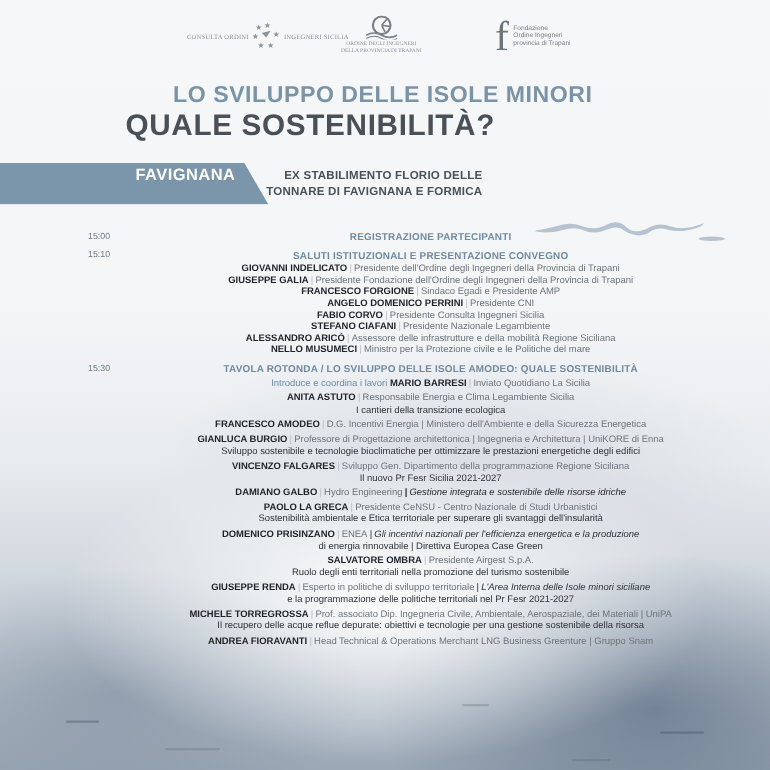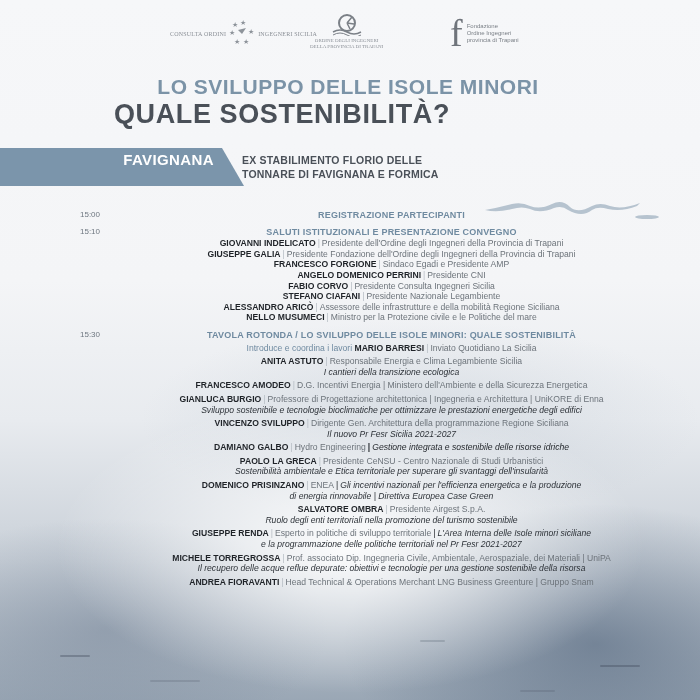--- a/index.html
+++ b/index.html
@@ -30,36 +30,36 @@
 
   
   .title1 { position:absolute; top:75px; left:0; width:696px; text-align:center; font-weight:bold; font-size:21px; color:#7b93a7; letter-spacing:0.5px; }
   .title2 { position:absolute; top:99px; left:0; width:564px; text-align:center; font-weight:bold; font-size:27px; color:#4a5058; letter-spacing:0.6px; }
 
   
   .banner { position:absolute; top:148px; left:0; width:244px; height:38px; background:#7b95ab;
             clip-path: polygon(0 0, 222px 0, 244px 38px, 0 38px); padding-left: 44px; }
   .banner .city { position:absolute; right:30px; top:3px; color:#fff; font-weight:bold; font-size:15px; letter-spacing:0.4px; }
   .banner .date { position:absolute; right:17px; top:20px; color:#000000; font-weight:bold; font-size:14px; letter-spacing:0.1px;margin-top:32px; }
-  .venue { position:absolute; top:153px; left:242px; font-weight:bold; font-size:10.5px; color:#4a5058; line-height:14px; letter-spacing:0.2px; }
+  .venue { position:absolute; top:153px; left:242px; font-weight:bold; font-size:10.5px; color:#4a5058; line-height:14px; letter-spacing:0.2px;text-align:right; }
 
   .wave { position:absolute; top:190px; left:482px; }
 
   
   .program { position:absolute; top:210px; left:80px; width:600px; font-size:8.6px; line-height:10.6px;text-align:center; }
   .slot { position:relative; padding-left:23px; margin-bottom:16px; }
   .slot .time { position:absolute; left:0; top:0; font-size:8px; color:#6e7780; }
   .slot .heading { font-weight:bold; color:#6f8aa0; font-size:9px; letter-spacing:0.2px; }
   .speakers { margin-top:1px; }
   .speaker { white-space:nowrap; }
   .speaker .name { font-weight:bold; color:#1f2328; }
   .speaker .sep { color:#b5bcc3; margin:0 2px; }
   .speaker .role { color:#6c737a; }
   .talk { margin-bottom:3px; }
-  .talk .title { font-style:italic; color:#2d3238; white-space:nowrap; }
+  .talk .title { color:#2d3238; white-space:nowrap; }
   .talk .bold-italic { font-style:italic; font-weight:normal; color:#1f2328; }
   .talk .inline-italic { font-style:italic; color:#2d3238; }
   .moderator { margin-bottom:3px; color:#6c737a; }
   .moderator .intro { color:#6f8aa0; }
 </style>
 </head>
 <body>
 
 <div>
   <div class="sea-streak" style="top:655px;left:60px;width:30px;"></div>
@@ -143,21 +143,21 @@
       <div class="speaker"><span class="name">ANGELO DOMENICO PERRINI</span><span class="sep">|</span><span class="role">Presidente CNI</span></div>
       <div class="speaker"><span class="name">FABIO CORVO</span><span class="sep">|</span><span class="role">Presidente Consulta Ingegneri Sicilia</span></div>
       <div class="speaker"><span class="name">STEFANO CIAFANI</span><span class="sep">|</span><span class="role">Presidente Nazionale Legambiente</span></div>
       <div class="speaker"><span class="name">ALESSANDRO ARICÒ</span><span class="sep">|</span><span class="role">Assessore delle infrastrutture e della mobilità Regione Siciliana</span></div>
       <div class="speaker"><span class="name">NELLO MUSUMECI</span><span class="sep">|</span><span class="role">Ministro per la Protezione civile e le Politiche del mare</span></div>
     </div>
   </div>
 
   <div class="slot">
     <span class="time">15:30</span>
-    <div class="heading" style="margin-bottom:2px;">TAVOLA ROTONDA / LO SVILUPPO DELLE ISOLE MINORI: QUALE SOSTENIBILITÀ</div>
+    <div class="heading" style="margin-bottom:2px;">TAVOLA ROTONDA / LO SVILUPPO DELLE ISOLE AMODEO: QUALE SOSTENIBILITÀ</div>
 
     <div class="moderator speaker">
       <span class="intro">Introduce e coordina i lavori</span>
       <span class="name">MARIO BARRESI</span><span class="sep">|</span><span class="role">Inviato Quotidiano La Sicilia</span>
     </div>
 
     <div class="talk">
       <div class="speaker"><span class="name">ANITA ASTUTO</span><span class="sep">|</span><span class="role">Responsabile Energia e Clima Legambiente Sicilia</span></div>
       <div class="title">I cantieri della transizione ecologica</div>
     </div>
@@ -165,21 +165,21 @@
     <div class="talk">
       <div class="speaker"><span class="name">FRANCESCO AMODEO</span><span class="sep">|</span><span class="role">D.G. Incentivi Energia | Ministero dell'Ambiente e della Sicurezza Energetica</span></div>
     </div>
 
     <div class="talk">
       <div class="speaker"><span class="name">GIANLUCA BURGIO</span><span class="sep">|</span><span class="role">Professore di Progettazione architettonica | Ingegneria e Architettura | UniKORE di Enna</span></div>
       <div class="title">Sviluppo sostenibile e tecnologie bioclimatiche per ottimizzare le prestazioni energetiche degli edifici</div>
     </div>
 
     <div class="talk">
-      <div class="speaker"><span class="name">VINCENZO SVILUPPO</span><span class="sep">|</span><span class="role">Dirigente Gen. Architettura della programmazione Regione Siciliana</span></div>
+      <div class="speaker"><span class="name">VINCENZO FALGARES</span><span class="sep">|</span><span class="role">Sviluppo Gen. Dipartimento della programmazione Regione Siciliana</span></div>
       <div class="title">Il nuovo Pr Fesr Sicilia 2021-2027</div>
     </div>
 
     <div class="talk">
       <div class="speaker"><span class="name">DAMIANO GALBO</span><span class="sep">|</span><span class="role">Hydro Engineering</span><span class="sep" style="color:#1f2328;font-weight:bold">|</span><span class="bold-italic">Gestione integrata e sostenibile delle risorse idriche</span></div>
     </div>
 
     <div class="talk">
       <div class="speaker"><span class="name">PAOLO LA GRECA</span><span class="sep">|</span><span class="role">Presidente CeNSU - Centro Nazionale di Studi Urbanistici</span></div>
       <div class="title">Sostenibilità ambientale e Etica territoriale per superare gli svantaggi dell'insularità</div>

